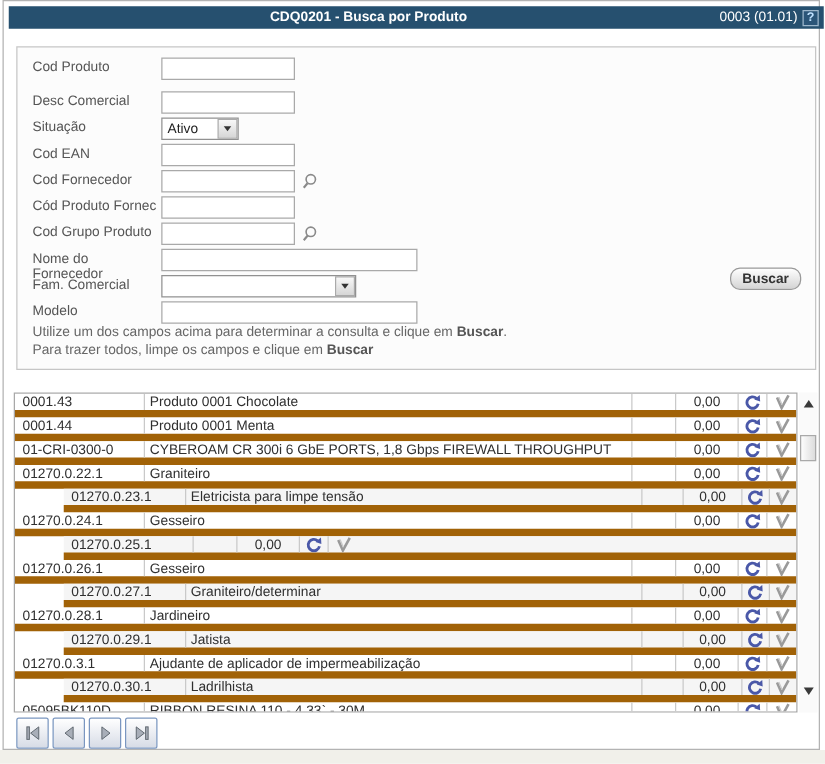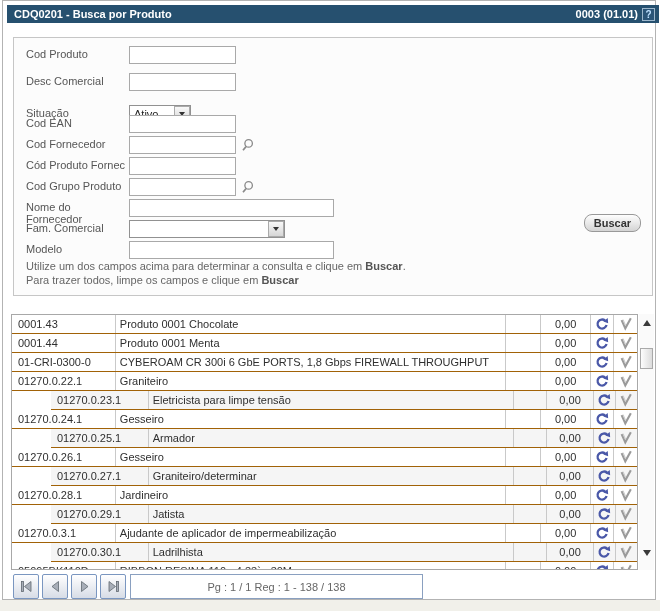--- a/index.html
+++ b/index.html
@@ -9,22 +9,22 @@
     font-family:"Liberation Sans", sans-serif; font-size:11px; color:#333;
   }
   
   .app-frame { position:absolute; left:2px; top:0; width:654px; height:600px;
     border:1px solid #b3b3b3; background:#fff; }
   .bottom-strip { position:absolute; left:0; top:600px; width:660px; height:11px; background:#f1f0ea; }
 
   
   .titlebar { position:absolute; left:4px; top:4px; width:652px; height:18px;
     background:#26506f; color:#fff; display:flex; align-items:center; }
-  .titlebar .t-left { font-weight:bold; padding-left:7px; flex:1; font-size:11px; }
-  .titlebar .t-right { font-weight:bold; font-size:11px; padding-right:4px; }
+  .titlebar .t-left { font-weight:bold; padding-left:7px; flex:1; font-size:11px;text-align:center; }
+  .titlebar .t-right { font-weight:normal; font-size:11px; padding-right:4px; }
   .help-box { width:13px; height:13px; margin-right:4px; border:1px solid #9db7cc;
     background:#2b5578; color:#bfe1ff; font-weight:bold; font-size:10px;
     display:flex; align-items:center; justify-content:center; cursor:pointer; }
 
   
   .form-panel { position:absolute; left:10px; top:36px; width:640px; height:259px;
     border:1px solid #c6c6c6; background:#fcfcfc; }
   .form-row { position:absolute; left:12px; height:18px; display:flex; align-items:center; }
   .flabel { position:absolute; left:0; top:2px; width:102px; color:#555; }
   .ctrl { position:absolute; left:103px; top:0; display:flex; align-items:center; }
@@ -46,21 +46,21 @@
     font-family:inherit; font-size:11px; font-weight:bold; color:#333; cursor:pointer; }
 
   .hint { position:absolute; left:12px; color:#666; }
   .hint b { color:#555; }
   .hint-1 { top:222px; } .hint-2 { top:236px; }
 
   
   .grid-wrap { position:absolute; left:8px; top:313px; width:643px; height:256px; }
   .grid { position:absolute; left:0; top:0; width:627px; height:256px; overflow:hidden;
     border:1px solid #a8a8a8; background:#fff; }
-  .trow { display:flex; height:19px; border-bottom:1px solid #a16207; background:#fff; align-items:stretch; }
+  .trow { display:flex; height:19px; border-bottom:6px solid #a16207; background:#fff; align-items:stretch; }
   .trow.alt { background:#f5f5f5;margin-left:39px; }
   .trow > div { border-right:1px solid #c9c9c9; display:flex; align-items:center; overflow:hidden; white-space:nowrap; }
   .c-code { width:104px; padding-left:6px; color:#2f2f2f; }
   .c-desc { width:391px; padding-left:4px; color:#2f2f2f; }
   .c-empty { width:35px; }
   .c-val { width:50px; justify-content:center; color:#2f2f2f; }
   .c-ic { width:23px; justify-content:center; cursor:pointer; }
   .c-ic:last-child { border-right:none; }
 
   
@@ -101,21 +101,21 @@
           <span class="ctrl">
             <input class="tin w-sm" style="">
           </span>
         </div>
         <div class="form-row" style="top: 35px; width: 620px;">
           <span class="flabel">Desc Comercial</span>
           <span class="ctrl">
             <input class="tin w-sm" style="">
           </span>
         </div>
-        <div class="form-row" style="top: 56px; width: 620px; margin-top: 11px;">
+        <div class="form-row" style="top: 56px; width: 620px;">
           <span class="flabel">Situação</span>
           <span class="ctrl">
             <span class="sel sel-sm">
               <span class="selval">Ativo</span>
               <span class="selbtn">
                 <span class="caret"></span>
               </span>
             </span>
           </span>
         </div>
@@ -287,21 +287,20 @@
     </div>
     <div class="c-ic">
       <svg width="14" height="14" viewBox="0 0 16 16">
         <path d="M3 3.5 L7.2 13 L13.5 1.5" fill="none" stroke="#9a9a9a" stroke-width="2.4"></path>
         <path d="M4.6 3 L7.6 10" fill="none" stroke="#c9c9c9" stroke-width="1.2"></path>
       </svg>
     </div>
   </div>
         <div class="trow alt">
     <div class="c-code">01270.0.25.1</div>
-    <div class="c-desc">Armador</div>
     <div class="c-empty"></div>
     <div class="c-val">0,00</div>
     <div class="c-ic">
       <svg width="14" height="14" viewBox="0 0 16 16">
         <path d="M13.2 9.2 A5.2 5.2 0 1 1 11.6 4.2" fill="none" stroke="#4a58a8" stroke-width="2.6"></path>
         <polygon points="14.6,1.2 15,7 9.6,5.2" fill="#4a58a8"></polygon>
       </svg>
     </div>
     <div class="c-ic">
       <svg width="14" height="14" viewBox="0 0 16 16">
@@ -465,17 +464,16 @@
         <polygon points="3.5,1.5 3.5,11.5 10,6.5" fill="#a8aeb8" stroke="#606870" stroke-width="0.8"></polygon>
       </svg>
     </div>
     <div class="pg-btn">
       <svg width="13" height="13" viewBox="0 0 13 13">
         <polygon points="2,1.5 2,11.5 8.5,6.5" fill="#a8aeb8" stroke="#606870" stroke-width="0.8"></polygon>
         <rect x="9.5" y="1.5" width="2" height="10" fill="#a8aeb8" stroke="#606870" stroke-width="0.8"></rect>
       </svg>
     </div>
   </div>
-  <div class="pg-info">Pg : 1 / 1 Reg : 1 - 138 / 138</div>
 
 </div>
 
 <div class="bottom-strip"></div>
 
 </body></html>

